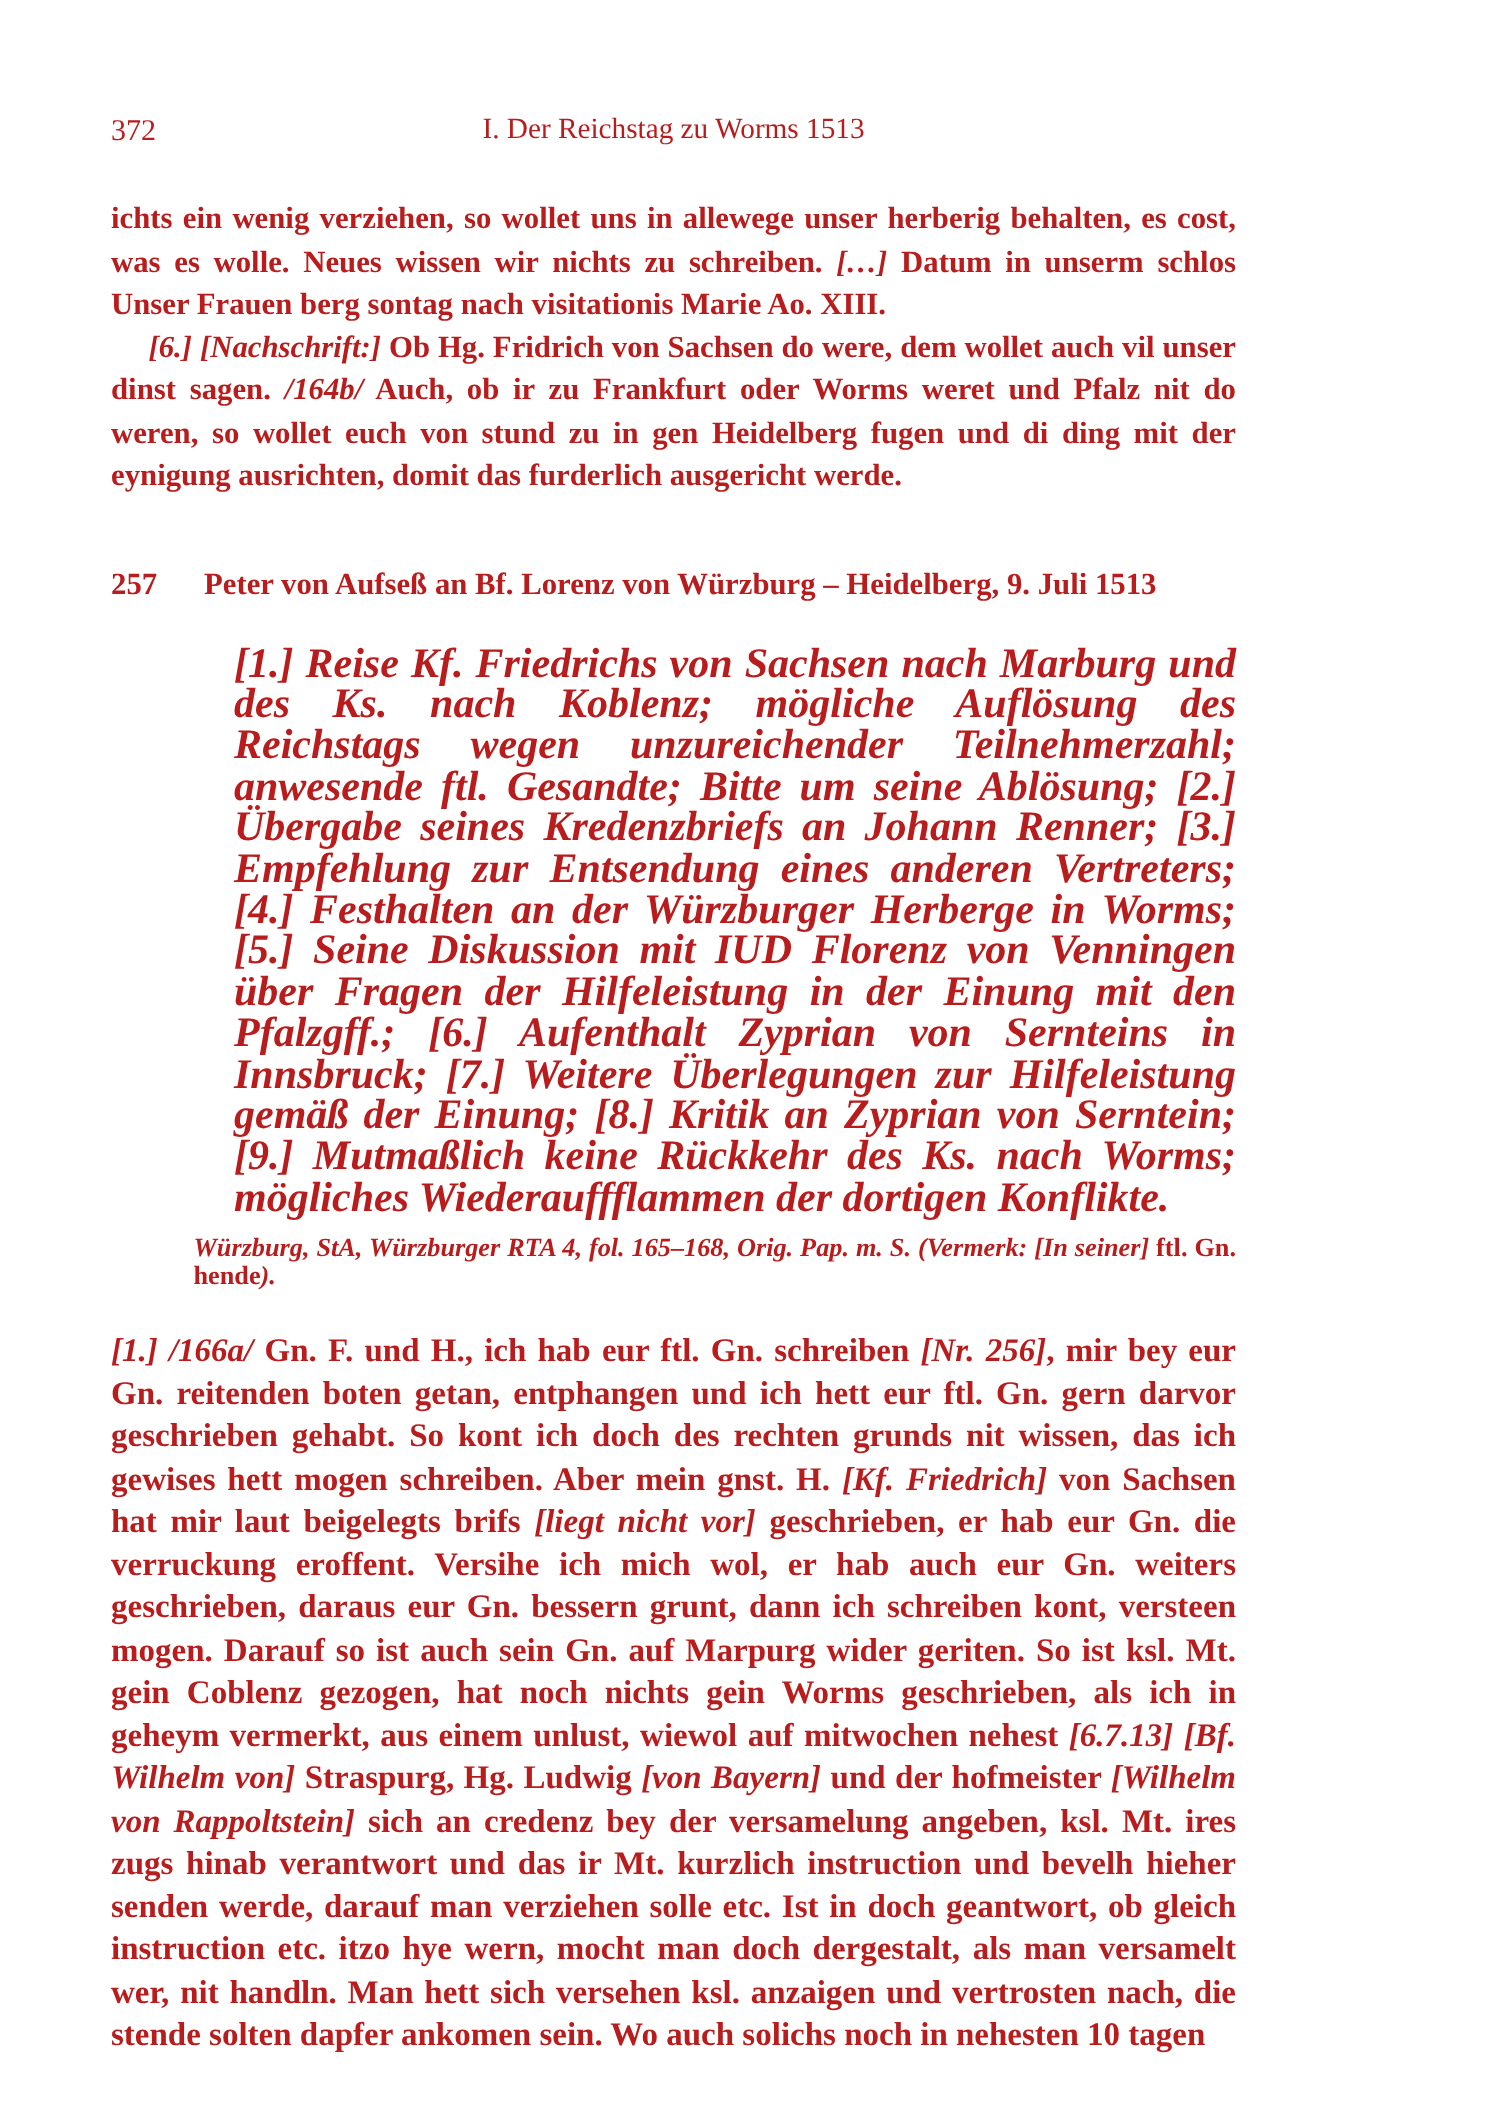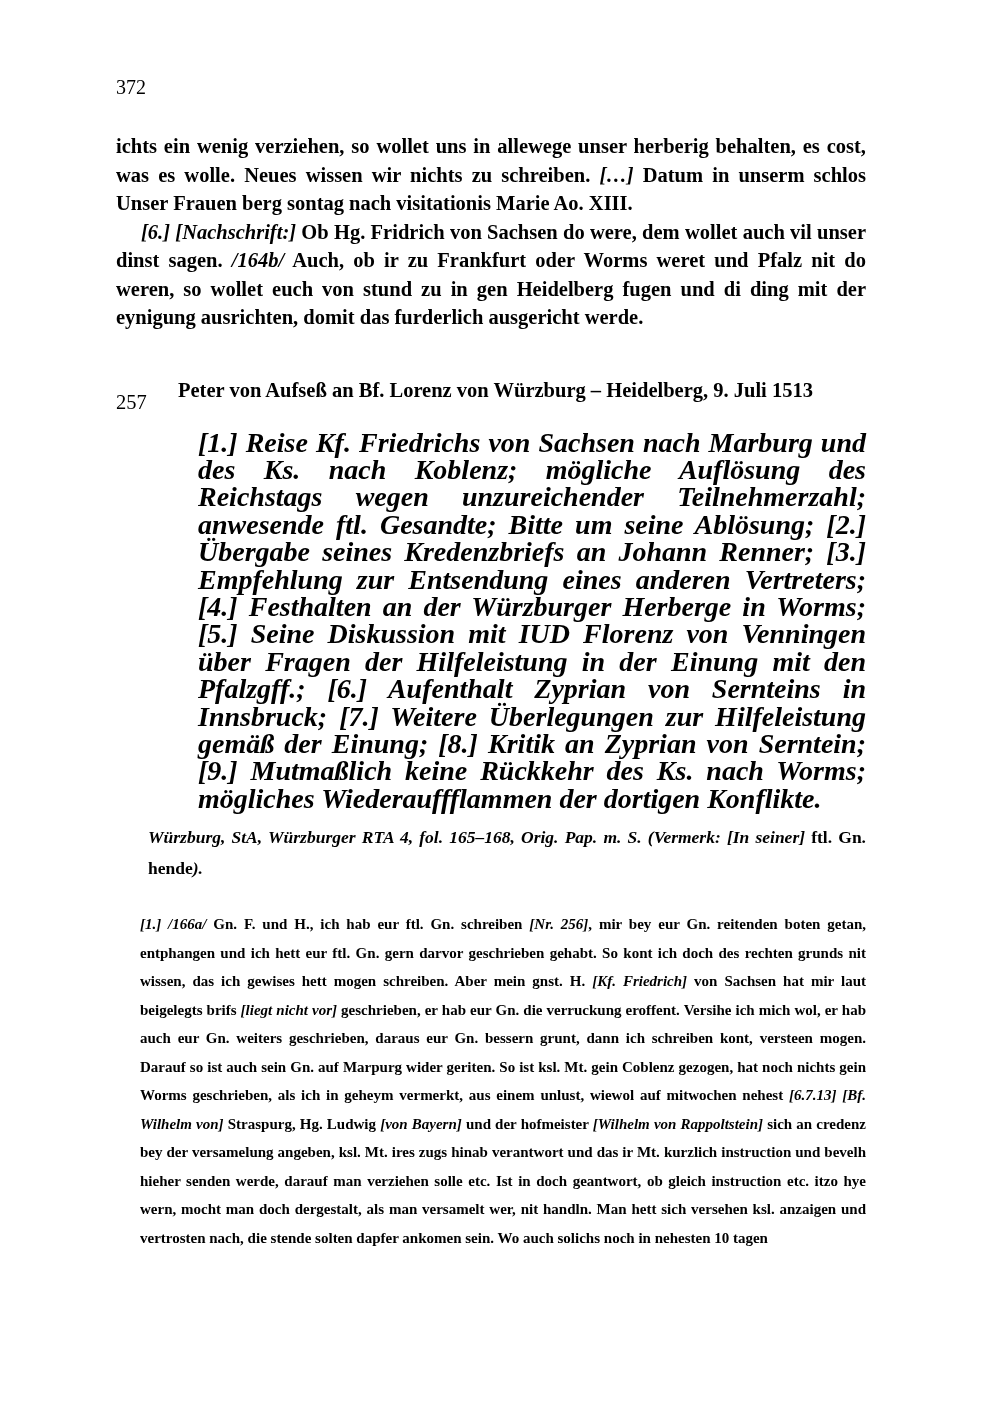--- a/index.html
+++ b/index.html
@@ -2,25 +2,25 @@
 <html lang="de"><head>
 <meta charset="utf-8">
 <style>
   html, body { margin: 0; padding: 0; background: #e8e8e8; }
   .page {
     position: relative;
     width: 1004px;
     height: 1418px;
     margin: 0 auto;
     background: #ffffff;
-    color: #000000;
+    color: #b91c1c;
     font-family: "Liberation Serif", "DejaVu Serif", serif;
     overflow: hidden;
     box-sizing: border-box;
-    padding: 76px 94px 0 116px;
+    padding: 76px 94px 0 74px;
   }
   .page-header {
     position: relative;
     height: 26px;
     margin-bottom: 30px;
     font-size: 20px;
   }
   .page-number {
     position: absolute;
     left: 0;
@@ -45,54 +45,54 @@
     margin-top: 44px;
     padding-left: 62px;
     font-weight: bold;
     font-size: 20.5px;
     line-height: 29px;
     text-align: justify;
   }
   .doc-number {
     position: absolute;
     left: 0;
-    top: 12px;
-    font-weight: normal;
+    top: 0;
+    font-weight: bold;
   }
   p.summary {
     margin-top: 24px;
     margin-left: 82px;
     font-style: italic;
     font-size: 28px;
     line-height: 27.4px;
     text-align: justify;
   }
   p.source {
     margin-top: 10px;
-    margin-left: 32px;
+    margin-left: 55px;
     font-size: 17.5px;
-    line-height: 31px;
+    line-height: 19px;
     text-align: justify;
   }
   p.source .rm { font-style: normal; }
   p.main {
     margin-top: 26px;
-    font-size: 15px;
+    font-size: 22px;
     line-height: 28.5px;
     text-align: justify;
-    margin-left: 24px;
   }
 </style>
 </head>
 <body>
 
 <div class="page">
   <div class="text-col">
     <div class="page-header">
       <span class="page-number">372</span>
+      <span class="running-title">I. Der Reichstag zu Worms 1513</span>
     </div>
     <div>
         <p class="body"><span class="rm">ichts ein wenig verziehen, so wollet uns in allewege unser herberig behalten, es cost, was es wolle. Neues wissen wir nichts zu schreiben. </span><span class="it">[…]</span><span class="rm"> Datum in unserm schlos Unser Frauen berg sontag nach visitationis Marie Ao. XIII.</span></p>
         <p class="body indent"><span class="it">[6.] [Nachschrift:]</span><span class="rm"> Ob Hg. Fridrich von Sachsen do were, dem wollet auch vil unser dinst sagen. </span><span class="it">/164b/</span><span class="rm"> Auch, ob ir zu Frankfurt oder Worms weret und Pfalz nit do weren, so wollet euch von stund zu in gen Heidelberg fugen und di ding mit der eynigung ausrichten, domit das furderlich ausgericht werde.</span></p>
         <div class="doc-heading"><span class="doc-number">257</span><span><span class="rm">Peter von Aufseß an Bf. Lorenz von Würzburg – Heidelberg, 9. Juli 1513</span></span></div>
         <p class="summary"><span class="it">[1.] Reise Kf. Friedrichs von Sachsen nach Marburg und des Ks. nach Koblenz; mögliche Auflösung des Reichstags wegen unzureichender Teilnehmerzahl; anwesende ftl. Gesandte; Bitte um seine Ablösung; [2.] Übergabe seines Kredenzbriefs an Johann Renner; [3.] Empfehlung zur Entsendung eines anderen Vertreters; [4.] Festhalten an der Würzburger Herberge in Worms; [5.] Seine Diskussion mit IUD Florenz von Venningen über Fragen der Hilfeleistung in der Einung mit den Pfalzgff.; [6.] Aufenthalt Zyprian von Sernteins in Innsbruck; [7.] Weitere Überlegungen zur Hilfeleistung gemäß der Einung; [8.] Kritik an Zyprian von Serntein; [9.] Mutmaßlich keine Rückkehr des Ks. nach Worms; mögliches Wiederauffflammen der dortigen Konflikte.</span></p>
         <p class="source"><span class="it">Würzburg, StA, Würzburger RTA 4, fol. 165–168, Orig. Pap. m. S. (Vermerk: [In seiner]</span><span class="rm"> ftl. Gn. hende</span><span class="it">).</span></p>
         <p class="main"><span class="it">[1.] /166a/</span><span class="rm"> Gn. F. und H., ich hab eur ftl. Gn. schreiben </span><span class="it">[Nr. 256]</span><span class="rm">, mir bey eur Gn. reitenden boten getan, entphangen und ich hett eur ftl. Gn. gern darvor geschrieben gehabt. So kont ich doch des rechten grunds nit wissen, das ich gewises hett mogen schreiben. Aber mein gnst. H. </span><span class="it">[Kf. Friedrich]</span><span class="rm"> von Sachsen hat mir laut beigelegts brifs </span><span class="it">[liegt nicht vor]</span><span class="rm"> geschrieben, er hab eur Gn. die verruckung eroffent. Versihe ich mich wol, er hab auch eur Gn. weiters geschrieben, daraus eur Gn. bessern grunt, dann ich schreiben kont, versteen mogen. Darauf so ist auch sein Gn. auf Marpurg wider geriten. So ist ksl. Mt. gein Coblenz gezogen, hat noch nichts gein Worms geschrieben, als ich in geheym vermerkt, aus einem unlust, wiewol auf mitwochen nehest </span><span class="it">[6.7.13] [Bf. Wilhelm von]</span><span class="rm"> Straspurg, Hg. Ludwig </span><span class="it">[von Bayern]</span><span class="rm"> und der hofmeister </span><span class="it">[Wilhelm von Rappoltstein]</span><span class="rm"> sich an credenz bey der versamelung angeben, ksl. Mt. ires zugs hinab verantwort und das ir Mt. kurzlich instruction und bevelh hieher senden werde, darauf man verziehen solle etc. Ist in doch geantwort, ob gleich instruction etc. itzo hye wern, mocht man doch dergestalt, als man versamelt wer, nit handln. Man hett sich versehen ksl. anzaigen und vertrosten nach, die stende solten dapfer ankomen sein. Wo auch solichs noch in nehesten 10 tagen</span></p>
       </div>
   </div>

